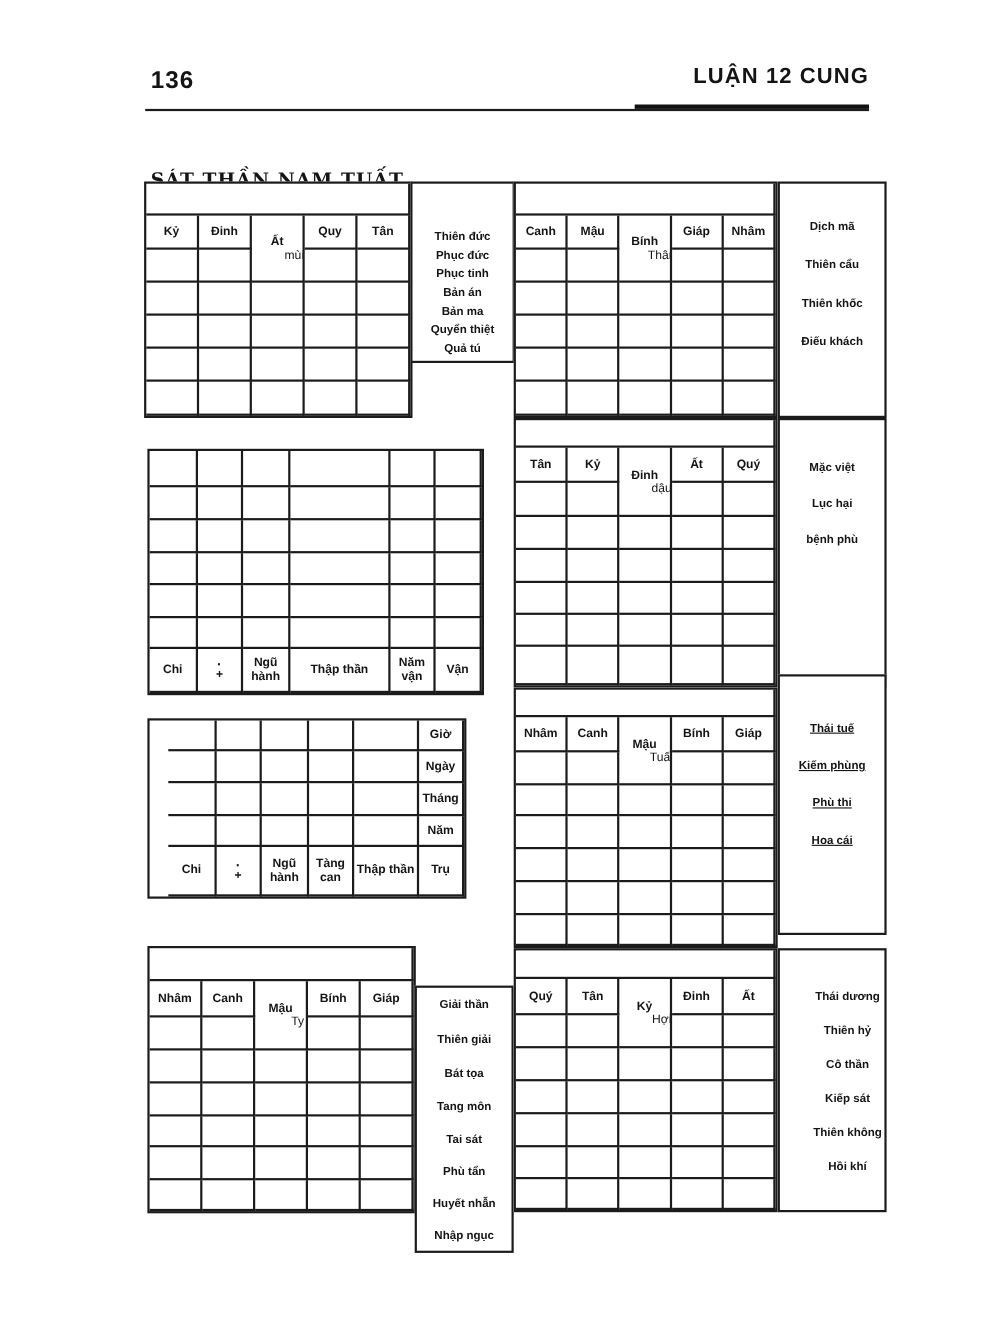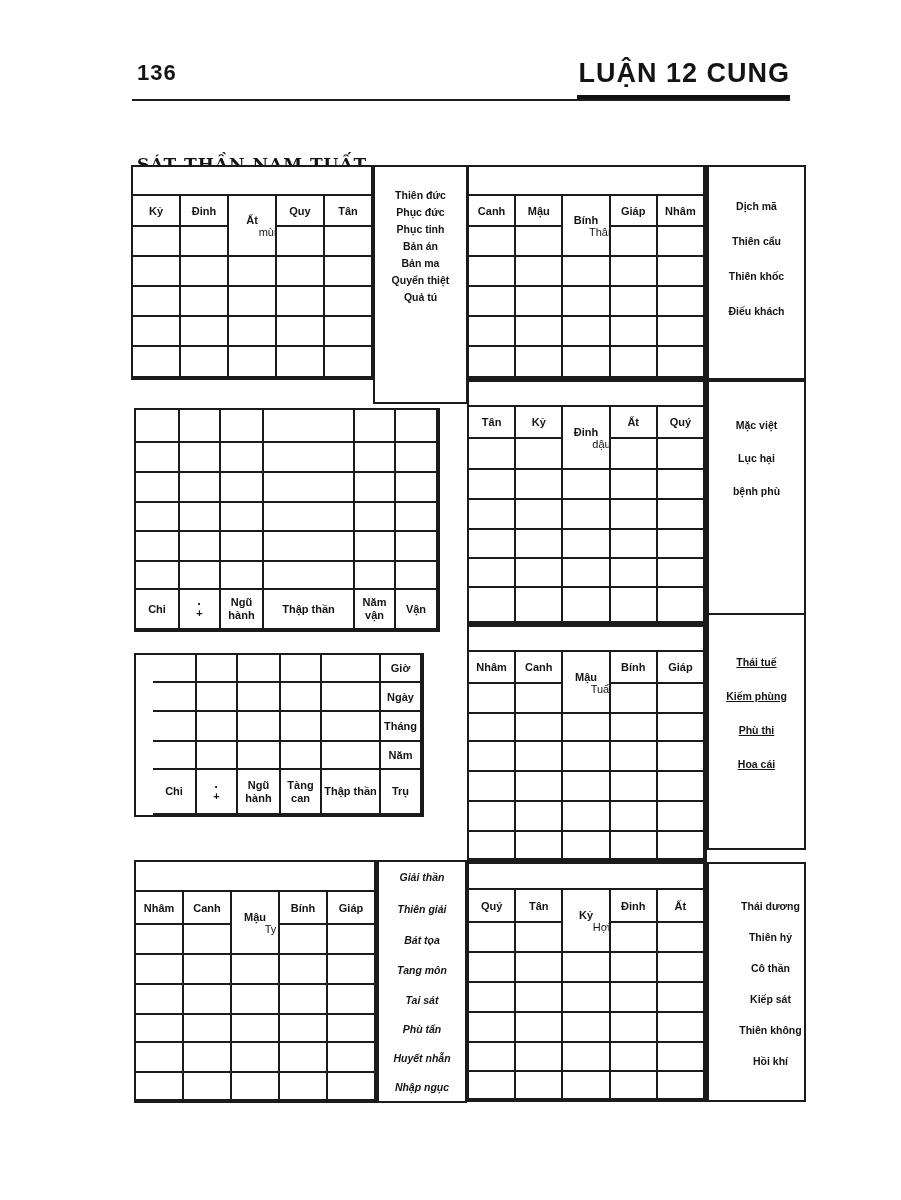--- a/index.html
+++ b/index.html
@@ -3,21 +3,21 @@
 <meta charset="utf-8">
 <style>
   html,body{margin:0;padding:0;background:#ffffff;}
   body{width:901px;height:1200px;position:relative;overflow:hidden;
        font-family:"Liberation Sans",sans-serif;color:#141414;
        -webkit-font-smoothing:antialiased;}
 
   
   .page-num{position:absolute;left:137px;top:60px;font-size:22px;font-weight:bold;letter-spacing:1px;}
   .chapter{position:absolute;left:500px;top:58px;width:290px;text-align:right;
-           font-size:27px;font-weight:bold;letter-spacing:1px;}
+           font-size:20px;font-weight:bold;letter-spacing:1px;}
   .rule-thin{position:absolute;left:132px;top:99px;width:658px;height:2px;background:#1c1c1c;}
   .rule-thick{position:absolute;left:577px;top:95px;width:213px;height:4px;background:#111;}
   .doc-title{position:absolute;left:137px;top:133px;font-family:"DejaVu Serif","Liberation Serif",serif;
              font-size:17px;font-weight:bold;letter-spacing:1px;margin-top:21px;}
 
   
   .tbl{position:absolute;display:grid;box-sizing:border-box;border:2px solid #1b1b1b;background:#fff;}
   .tbl > div{box-sizing:border-box;border-right:2px solid #1b1b1b;border-bottom:2px solid #1b1b1b;
              display:flex;align-items:center;justify-content:center;text-align:center;
              font-size:11px;overflow:hidden;}
@@ -47,32 +47,32 @@
        grid-template-columns:44px 41px 43px 41px 1fr 41px;
        grid-template-rows:28px 29px 30px 28px auto;padding-left:17px;}
   .s4l{left:134px;top:860px;width:244px;height:243px;grid-template-columns:repeat(5,1fr);
        grid-template-rows:30px 33px 30px 30px 30px 28px 30px auto;}
   .s4r{left:467px;top:862px;width:240px;height:240px;grid-template-columns:repeat(5,1fr);
        grid-template-rows:26px 33px 30px 30px 30px 30px 29px auto;}
 
   
   .box{position:absolute;box-sizing:border-box;border:2px solid #1b1b1b;background:#fff;
        text-align:center;font-size:10.5px;font-weight:bold;}
-  .mid1{left:373px;top:165px;width:95px;height:239px;padding-top:20px;}
+  .mid1{left:373px;top:165px;width:95px;height:165px;padding-top:40px;}
   .mid1 .lab{line-height:17px;}
   .box1{left:707px;top:165px;width:99px;height:215px;padding-top:22px;}
   .box1 .lab{line-height:35px;}
   .box2{left:707px;top:380px;width:99px;height:245px;padding-top:27px;}
   .box2 .lab{line-height:33px;}
   .box3{left:707px;top:613px;width:99px;height:237px;padding-top:30px;text-decoration:underline;}
   .box3 .lab{line-height:34px;}
   .box4{left:707px;top:862px;width:99px;height:240px;padding-top:27px;}
   .box4 .lab{line-height:31px;padding-left:28px;}
-  .mid4{left:377px;top:860px;width:90px;height:243px;display:grid;
-        grid-template-rows:30px 33px 30px 30px 30px 28px 30px auto;font-style:italic;}
+  .mid4{left:377px;top:896px;width:90px;height:243px;display:grid;
+        grid-template-rows:30px 33px 30px 30px 30px 28px 30px auto;}
   .mid4 .lab{display:flex;align-items:center;justify-content:center;}
 </style>
 </head>
 <body>
 
 <div class="page-num">136</div>
 <div class="chapter">LUẬN 12 CUNG</div>
 <div class="rule-thin"></div>
 <div class="rule-thick"></div>
 <div class="doc-title">SÁT THẦN NAM TUẤT</div>

